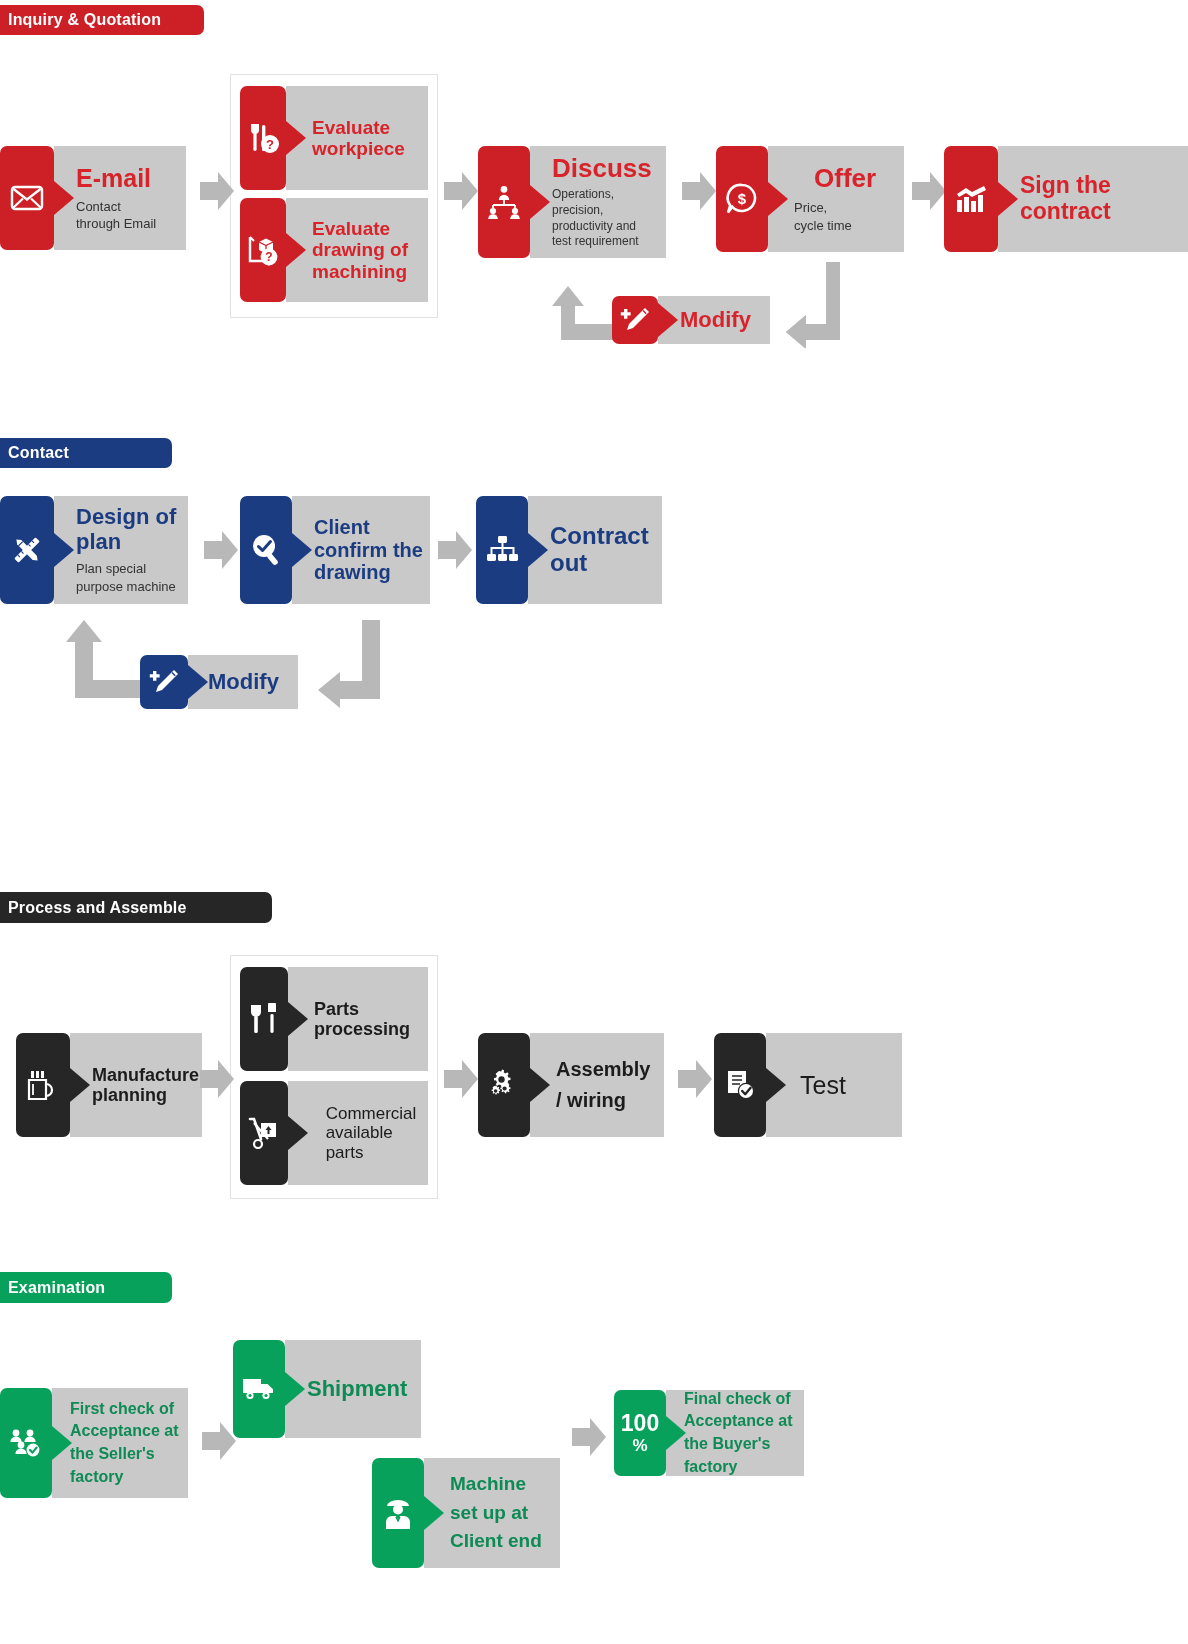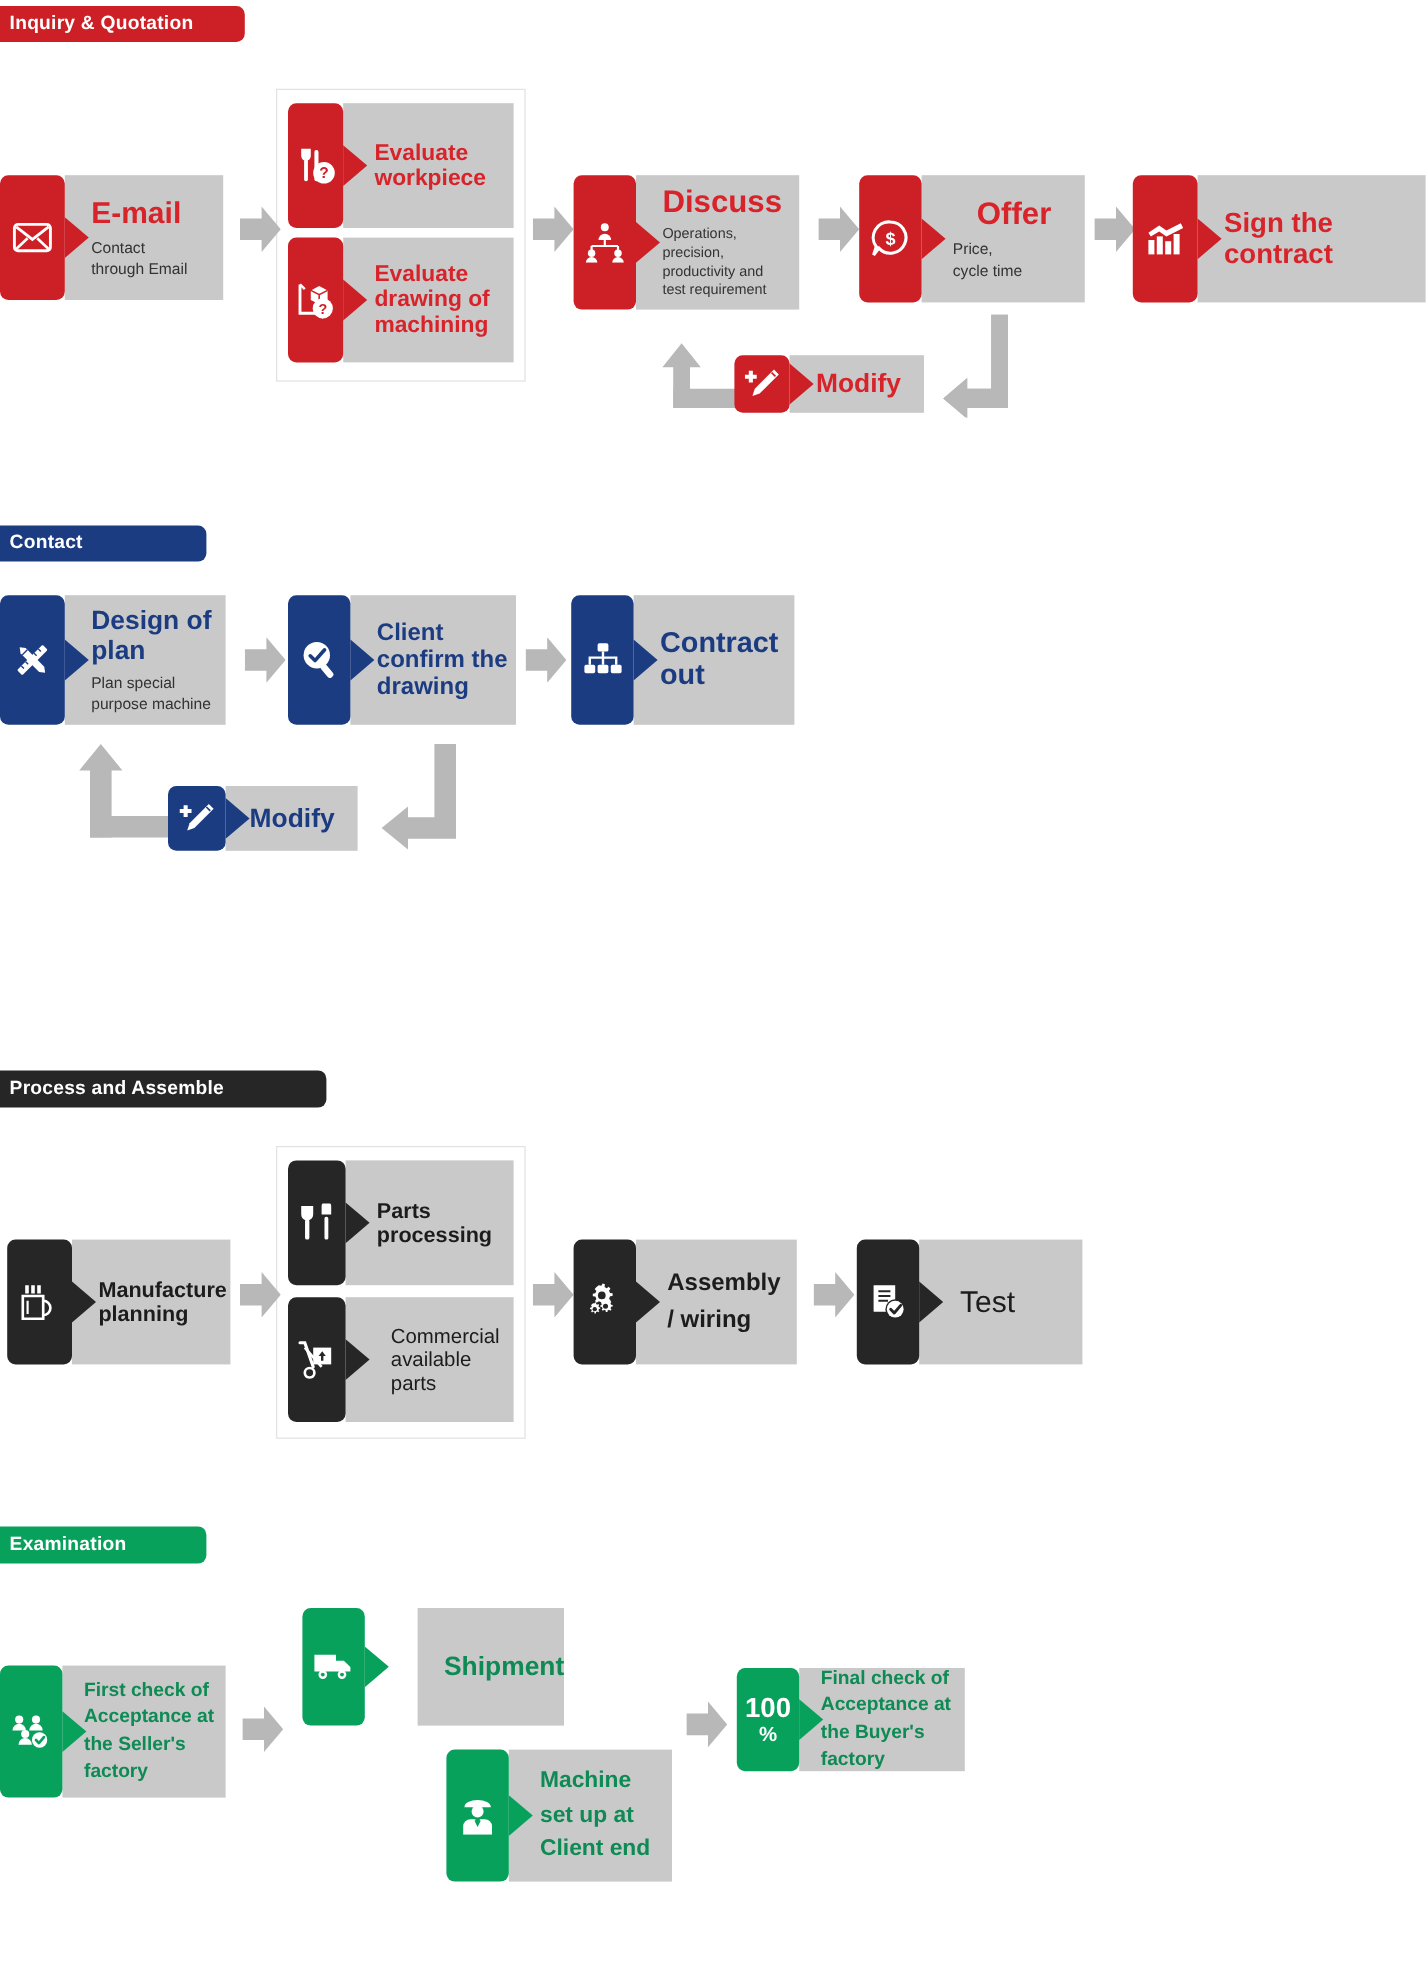--- a/index.html
+++ b/index.html
@@ -377,21 +377,21 @@
     <div class="title blue" style="font-size:22px;">Modify</div>
   </div>
 </div>
 
 <div class="badge black" style="left:-8px; top:892px; width:280px; height:31px;">
   <span>Process and Assemble</span>
 </div>
 
 <div class="group-frame" style="left:230px; top:955px; width:208px; height:244px;"></div>
 
-<div class="step" style="left:6px; top:1033px; width:186px; height:104px;border-radius:14px;">
+<div class="step" style="left:16px; top:1033px; width:186px; height:104px;border-radius:14px;">
   <div class="icon-pane pane-black" style="width:54px;">
     <span>
       <svg class="icon-svg" width="34" height="32" viewBox="0 0 34 32">
         <path d="M5 2 h3 v7 h-3 z M10 2 h3 v7 h-3 z M15 2 h3 v7 h-3 z" fill="#fff"></path>
         <path d="M3 11 h17 v19 h-17 z" fill="none" stroke="#fff" stroke-width="2.2"></path>
         <path d="M20 15 a6 6 0 0 1 0 12" fill="none" stroke="#fff" stroke-width="2.2"></path>
         <path d="M7 15 v11" fill="none" stroke="#fff" stroke-width="1.8"></path>
       </svg>
     </span>
   </div>
@@ -524,21 +524,21 @@
 factory</div>
   </div>
 </div>
 
 <div class="arrow-right" style="left:202px; top:1422px;">
   <svg width="34" height="38" viewBox="0 0 34 38">
       <path d="M0 10 H18 V0 L34 19 L18 38 V28 H0 Z" fill="#b8b8b8"></path>
     </svg>
 </div>
 
-<div class="step" style="left:252px; top:1340px; width:188px; height:98px;gap:44px;">
+<div class="step" style="left:233px; top:1340px; width:188px; height:98px;">
   <div class="icon-pane pane-green" style="width:52px;">
     <span>
       <svg class="icon-svg" width="34" height="26" viewBox="0 0 34 26">
         <path d="M1 3 h18 v14 h-18 z" fill="#fff"></path>
         <path d="M19 8 h6.5 l5.5 5.2 V17 h-12 z" fill="#fff"></path>
         <circle cx="8" cy="19.5" r="3.6" fill="#fff"></circle>
         <circle cx="8" cy="19.5" r="1.6" fill="#08a15c"></circle>
         <circle cx="24" cy="19.5" r="3.6" fill="#fff"></circle>
         <circle cx="24" cy="19.5" r="1.6" fill="#08a15c"></circle>
       </svg>

